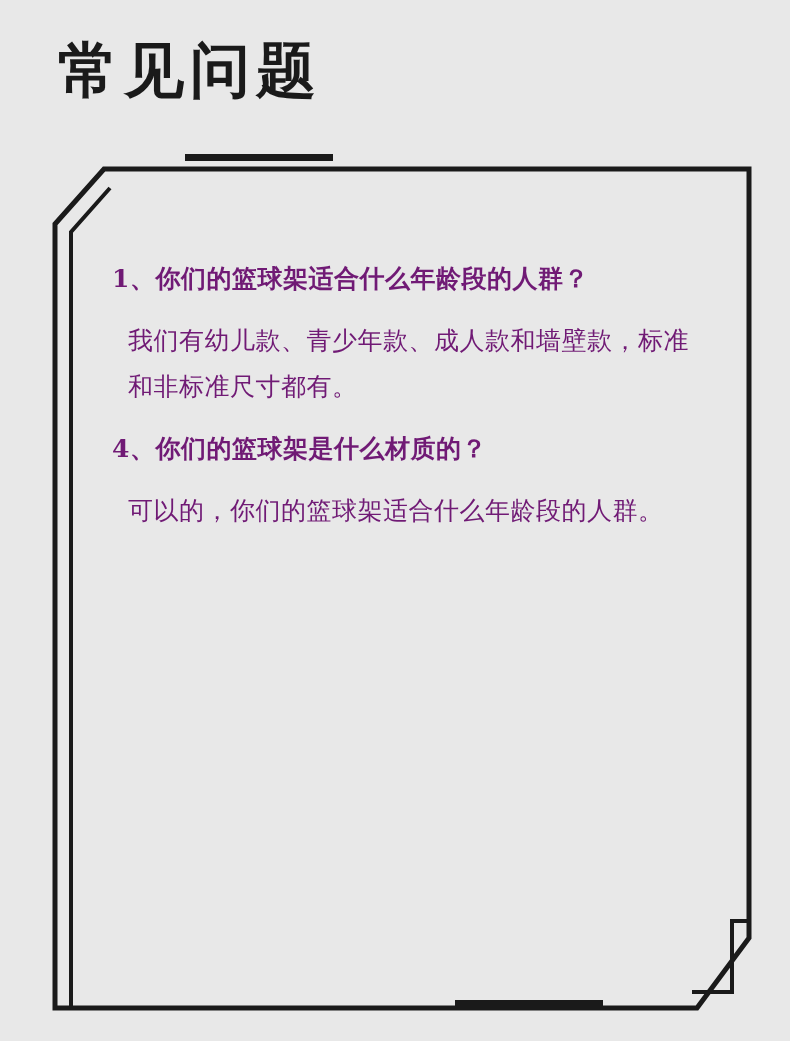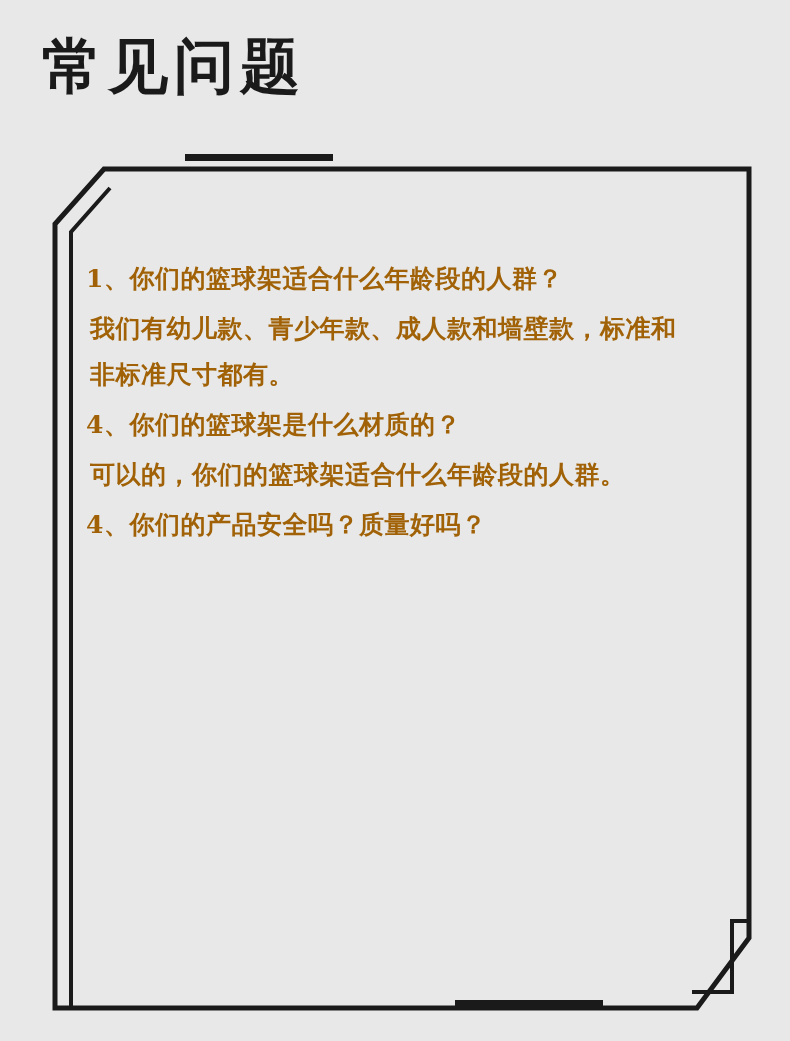--- a/index.html
+++ b/index.html
@@ -14,23 +14,23 @@
     overflow: hidden;
   }
   .page {
     position: relative;
     width: 790px;
     height: 1041px;
     background: #e8e8e8;
   }
   .page-title {
     position: absolute;
-    left: 42px;
+    left: 58px;
     top: 38px;
-    font-family: Liberation Mono, monospace;
+    font-family: Liberation Serif, serif;
     font-weight: bold;
     font-size: 60px;
     letter-spacing: 6px;
     color: #1a1a1a;
     line-height: 1.1;
     white-space: nowrap;
   }
   
   .title-rule {
     position: absolute;
@@ -46,37 +46,37 @@
     left: 52px;
     top: 166px;
     width: 700px;
     height: 845px;
   }
   .faq-frame svg {
     display: block;
   }
   .faq-body {
     position: absolute;
-    left: 86px;
+    left: 112px;
     top: 256px;
     width: 606px;
     font-family: "DejaVu Serif", serif;
     font-size: 25px;
     line-height: 46px;
-    color: #a16207;
+    color: #701a75;
     letter-spacing: 0.5px;
   }
   .faq-q {
     font-weight: bold;
     margin: 0;
     white-space: nowrap;
   }
   .faq-a {
-    font-weight: bold;
-    margin: 4px;
+    font-weight: normal;
+    margin: 16px;
   }
   .bottom-rule {
     position: absolute;
     left: 455px;
     top: 1000px;
     width: 148px;
     height: 7px;
     background: #1a1a1a;
   }
 </style>
@@ -95,18 +95,17 @@
       <polyline points="19,842 19,66 58,22" fill="none" stroke="#1a1a1a" stroke-width="4"></polyline>
       <polyline points="697,755 680,755 680,826 640,826" fill="none" stroke="#1a1a1a" stroke-width="4"></polyline>
     </svg>
   </div>
 
   <div class="faq-body">
     <p class="faq-q">1、你们的篮球架适合什么年龄段的人群？</p>
     <p class="faq-a">我们有幼儿款、青少年款、成人款和墙壁款，标准和非标准尺寸都有。</p>
     <p class="faq-q">4、你们的篮球架是什么材质的？</p>
     <p class="faq-a">可以的，你们的篮球架适合什么年龄段的人群。</p>
-    <p class="faq-q">4、你们的产品安全吗？质量好吗？</p>
   </div>
 
   <div class="bottom-rule"></div>
 
 </div>
 
 </body></html>

